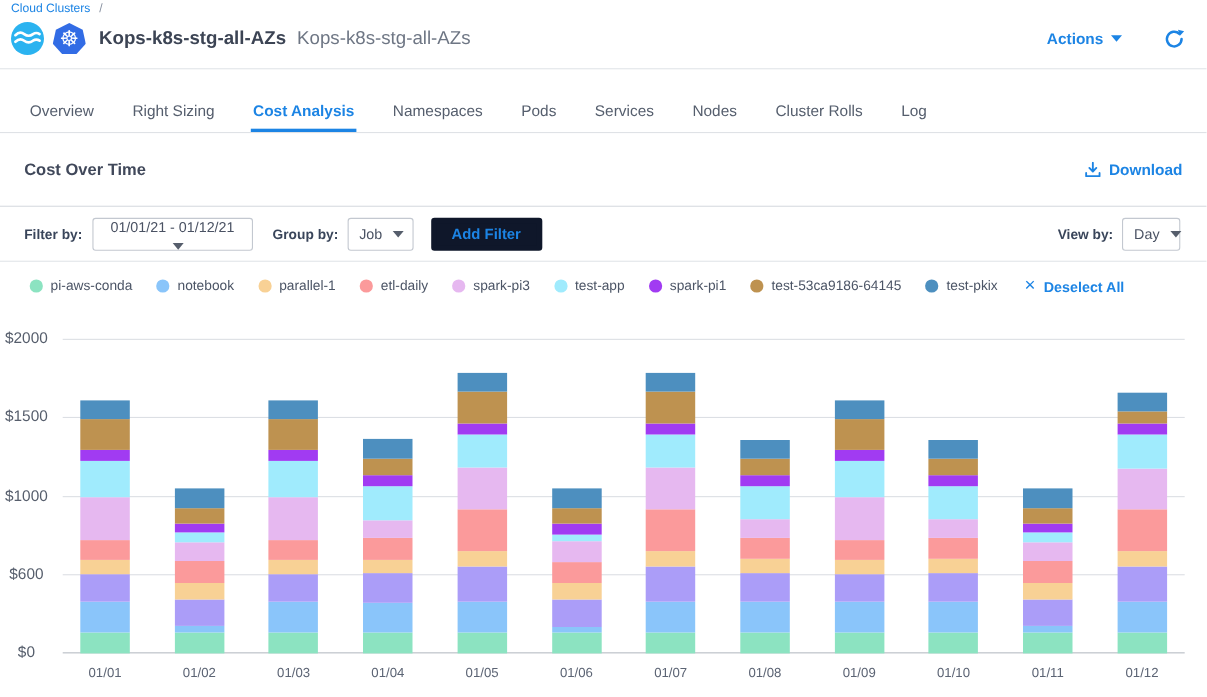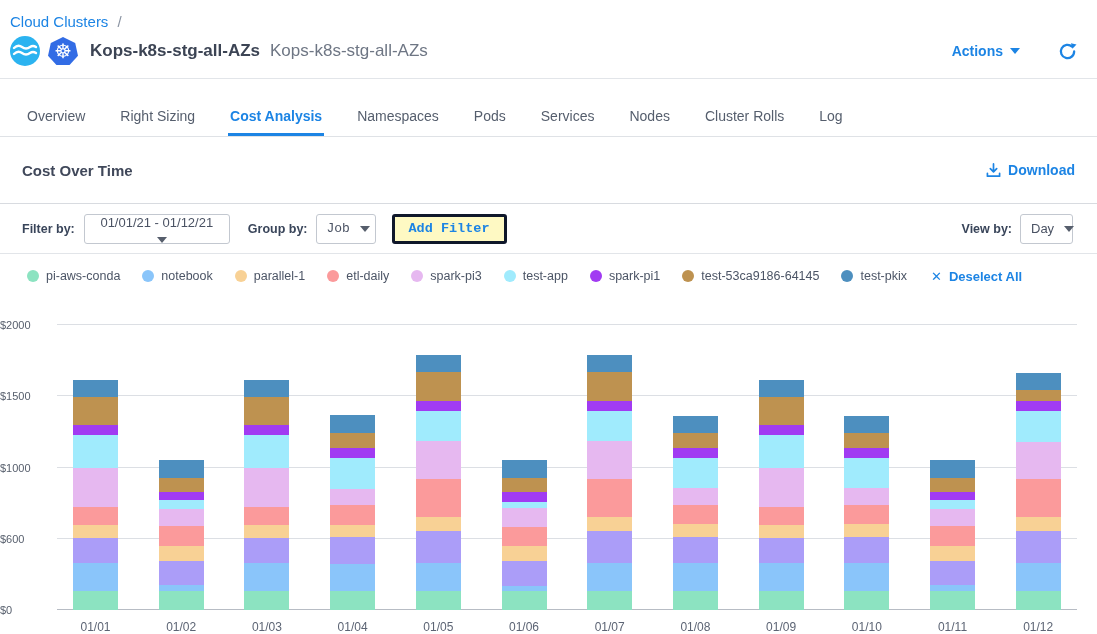--- a/index.html
+++ b/index.html
@@ -5,21 +5,21 @@
   * { box-sizing: border-box; margin: 0; padding: 0; }
   html, body { width: 1097px; height: 634px; overflow: hidden; }
   body {
     font-family: "Liberation Sans", "DejaVu Sans", sans-serif;
     background: #ffffff;
     color: #3c4555;
     position: relative;
   }
 
   
-  .breadcrumb { padding: 13px 0 0 10px; font-size: 15px; }
+  .breadcrumb { padding: 2px 0 0 10px; font-size: 11px; }
   .breadcrumb a { color: #1c84e4; text-decoration: none; cursor: pointer; }
   .breadcrumb .sep { color: #8a93a2; margin-left: 5px; }
 
   
   .header { display: flex; align-items: center; padding: 6px 12px 12px 10px; border-bottom: 1px solid #e2e5e9; }
   .hicon { width: 30px; height: 30px; margin-right: 8px; flex: 0 0 auto; }
   .title { font-size: 17px; font-weight: bold; color: #3c4454; margin-left: 4px; }
   .subtitle { font-size: 17px; color: #6e7684; margin-left: 10px; }
   .header-right { margin-left: auto; display: flex; align-items: center; }
   .actions-btn { color: #1c84e4; font-weight: bold; font-size: 14px; display: flex; align-items: center; gap: 7px; cursor: pointer; }
@@ -35,39 +35,39 @@
   .section-head { display: flex; align-items: center; padding: 0 22px; height: 67px; border-bottom: 1px solid #d8dbe0; }
   .section-title { font-size: 15px; font-weight: bold; color: #40485a; }
   .download { margin-left: auto; display: flex; align-items: center; gap: 7px; color: #1c84e4; font-size: 14px; font-weight: bold; cursor: pointer; }
 
   
   .filter-row { display: flex; align-items: center; padding: 0 24px 0 22px; height: 50px; border-bottom: 1px solid #e2e5e9; }
   .flabel { font-size: 12.5px; font-weight: bold; color: #39455a; }
   .select { display: flex; align-items: center; justify-content: space-between; border: 1px solid #c3c8d0; border-radius: 3px; height: 30px; padding: 0 10px; font-size: 13px; color: #4a5263; cursor: pointer; background: #fff; }
   .select .dcaret { width: 0; height: 0; border-left: 5px solid transparent; border-right: 5px solid transparent; border-top: 6px solid #565e6c; margin-left: 10px; }
   .sel-date { width: 146px; margin-left: 9px; flex-direction: column; }
-  .sel-job { width: 60px; margin-left: 8px; font-family: Liberation Mono, monospace; }
+  .sel-job { width: 60px; margin-left: 8px; }
   .sel-day { width: 53px; margin-left: 8px; }
   .gb-label { margin-left: 18px; }
-  .add-filter { margin-left: 16px; height: 30px; padding: 0 14px; border: 3px solid #0f172a; border-radius: 3px; color: #1c84e4; font-size: 13.5px; font-weight: bold; background: #fef9c3; cursor: pointer; font-family: Liberation Mono, monospace; }
+  .add-filter { margin-left: 16px; height: 30px; padding: 0 14px; border: 5px solid #0f172a; border-radius: 3px; color: #1c84e4; font-size: 13.5px; font-weight: bold; background: #0f172a; cursor: pointer; }
   .spacer { flex: 1; }
 
   
   .legend-row { display: flex; align-items: center; padding-left: 27px; height: 44px; }
   .legend-items { display: flex; align-items: center; gap: 22px; }
   .legend-item { display: flex; align-items: center; gap: 7px; font-size: 12.5px; color: #4c5566; cursor: pointer; }
   .ldot { width: 12px; height: 12px; border-radius: 50%; flex: 0 0 auto; }
   .deselect { display: flex; align-items: center; gap: 7px; color: #1c84e4; font-size: 13px; font-weight: bold; margin-left: 24px; cursor: pointer; }
   .deselect .x { font-size: 13px; font-weight: bold; }
 
   
   .chart { position: relative; width: 1097px; height: 344px; }
   .gridline { position: absolute; left: 57px; width: 1020px; height: 1px; background: #dcdfe4; }
   .gridline.zero { background: #b7bcc4; }
-  .ytick { position: absolute; left: 0; width: 48px; text-align: left; font-size: 11px; color: #565e6c; }
+  .ytick { position: absolute; left: 0; width: 48px; text-align: center; font-size: 14px; color: #565e6c; }
   .bar-seg { position: absolute; }
   .xtick { position: absolute; width: 45px; text-align: center; font-size: 12px; color: #5c6474; }
 </style>
 </head>
 <body>
 
 <div class="breadcrumb">
   <a>Cloud Clusters</a>
   <span class="sep">/</span>
 </div>

